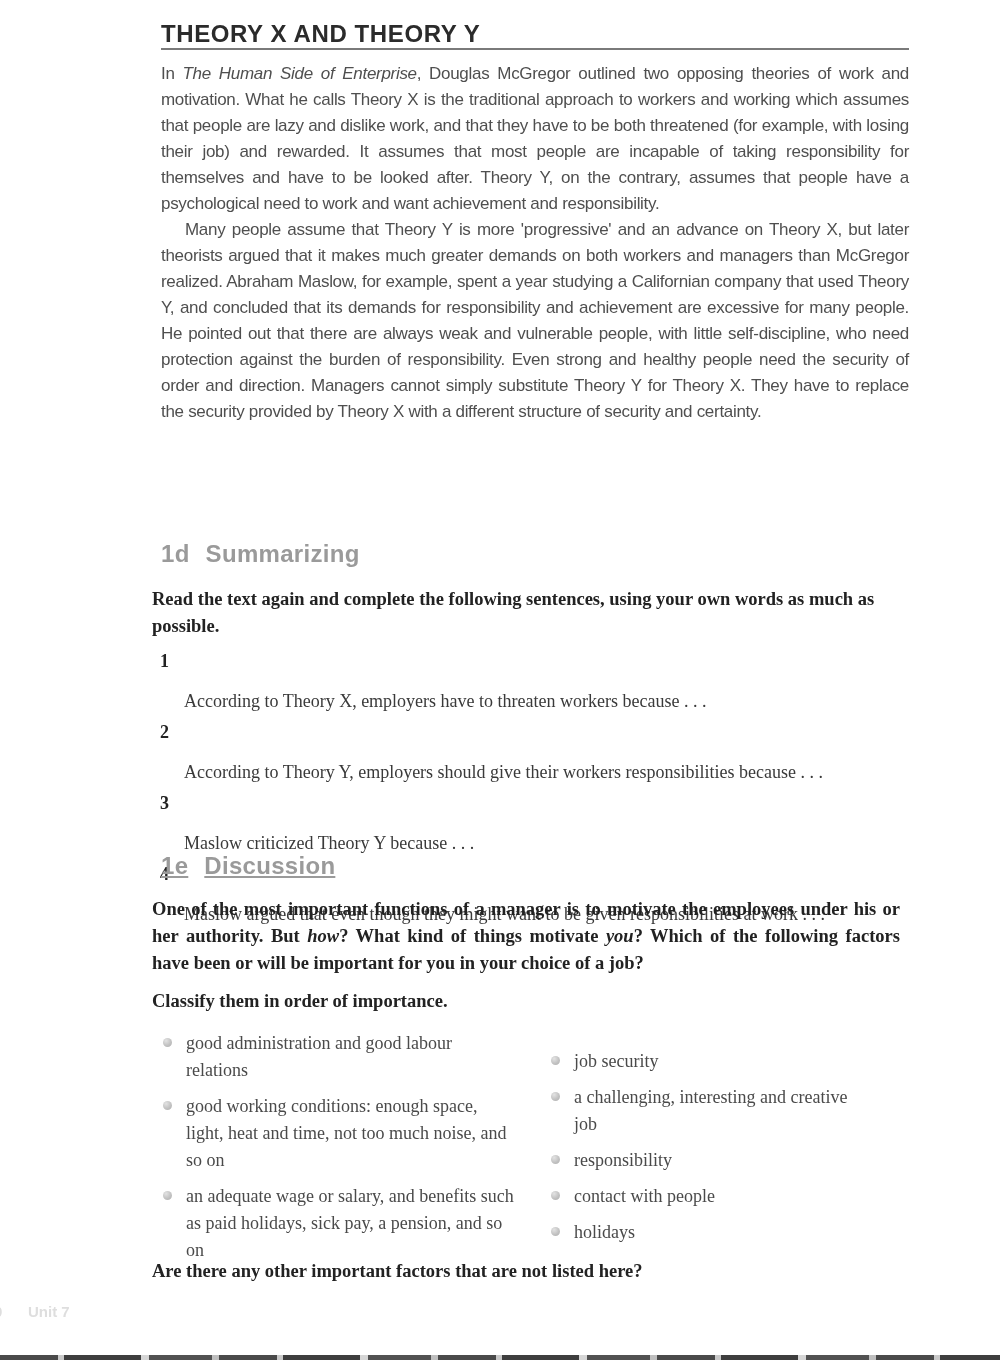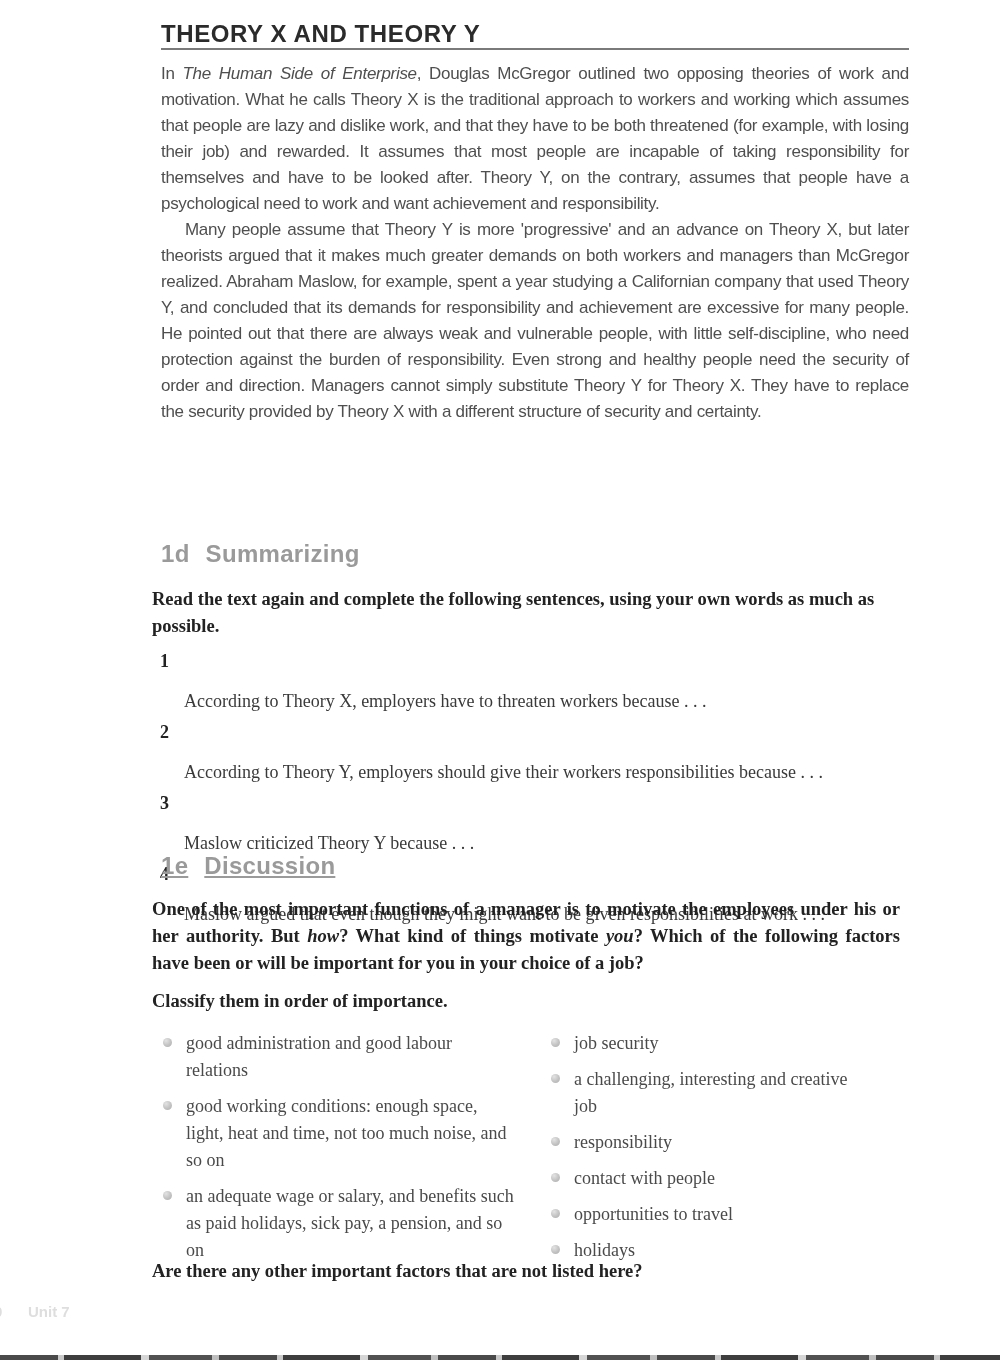--- a/index.html
+++ b/index.html
@@ -140,24 +140,20 @@
       <div class="f-item">
         <span class="bullet"></span>
         <span class="f-text">responsibility</span>
       </div>
       <div class="f-item">
         <span class="bullet"></span>
         <span class="f-text">contact with people</span>
       </div>
       <div class="f-item">
         <span class="bullet"></span>
-        <span class="f-text">opportunities to travel</span>
-      </div>
-      <div class="f-item">
-        <span class="bullet"></span>
         <span class="f-text">holidays</span>
       </div>
     </div>
   </div>
 
   <div class="serif-bold" style="top:1258px;">Are there any other important factors that are not listed here?</div>
 
   <div class="footer">
     <span class="partial">0</span>
     <span class="unit">Unit 7</span>

